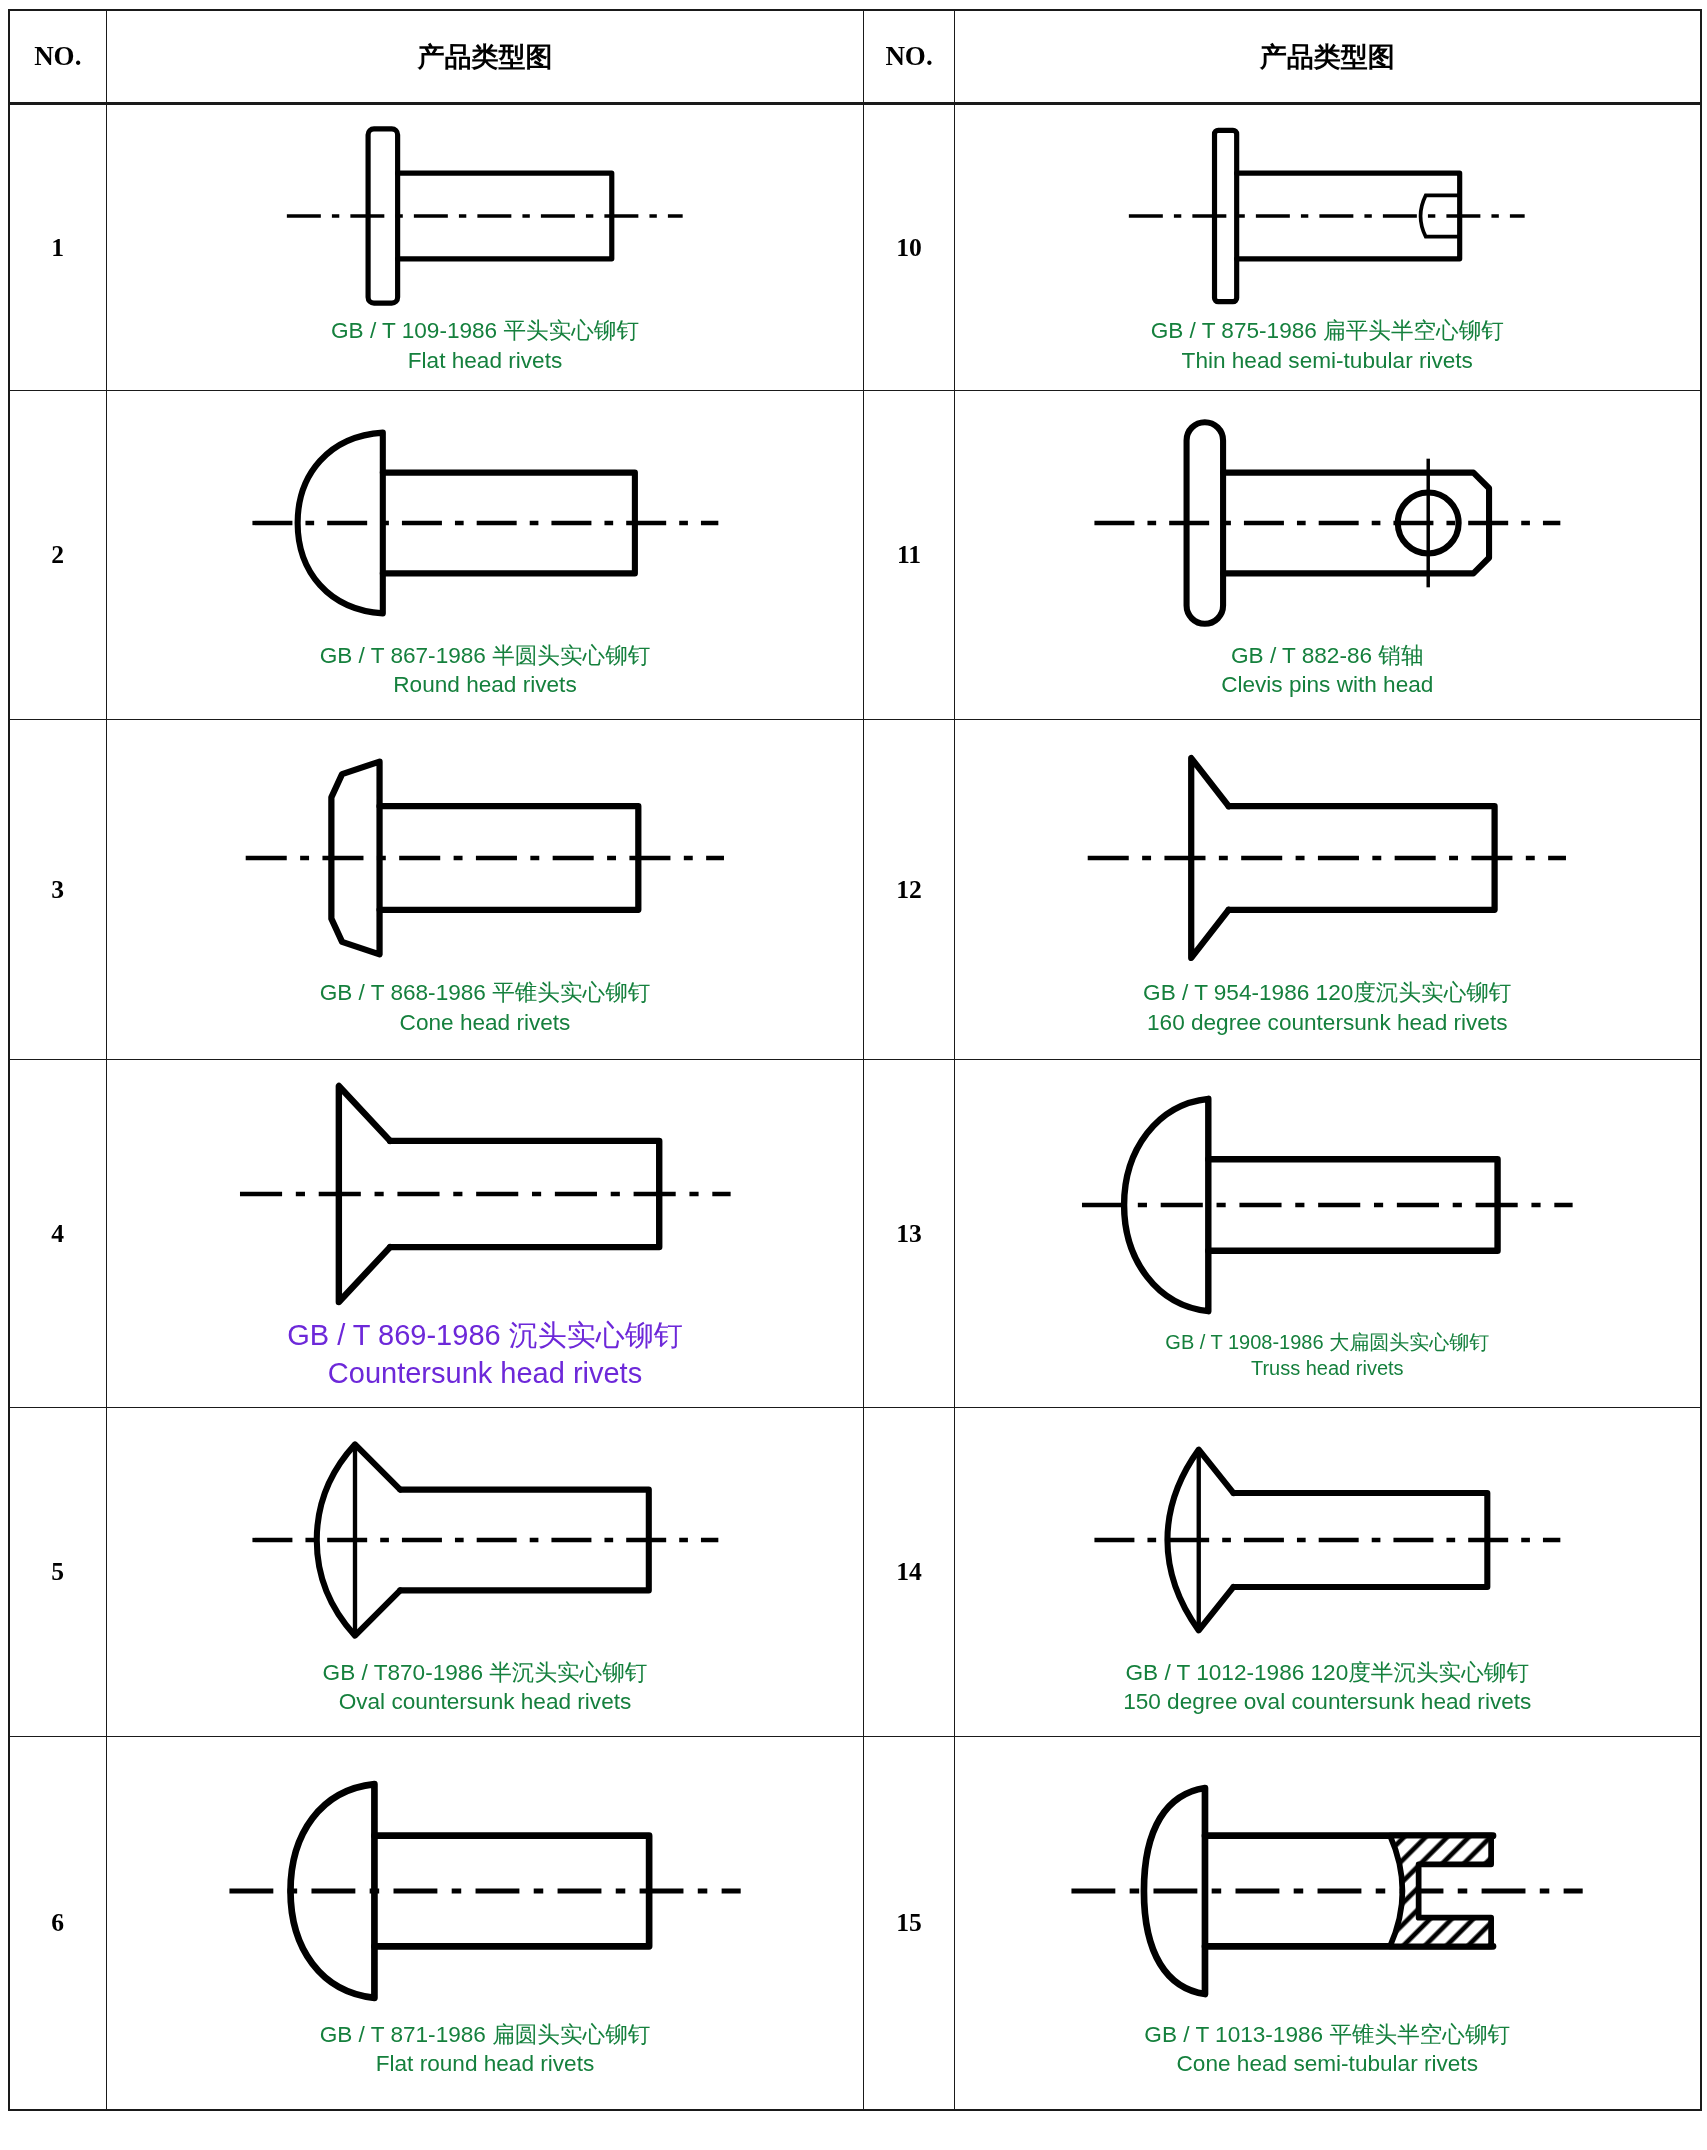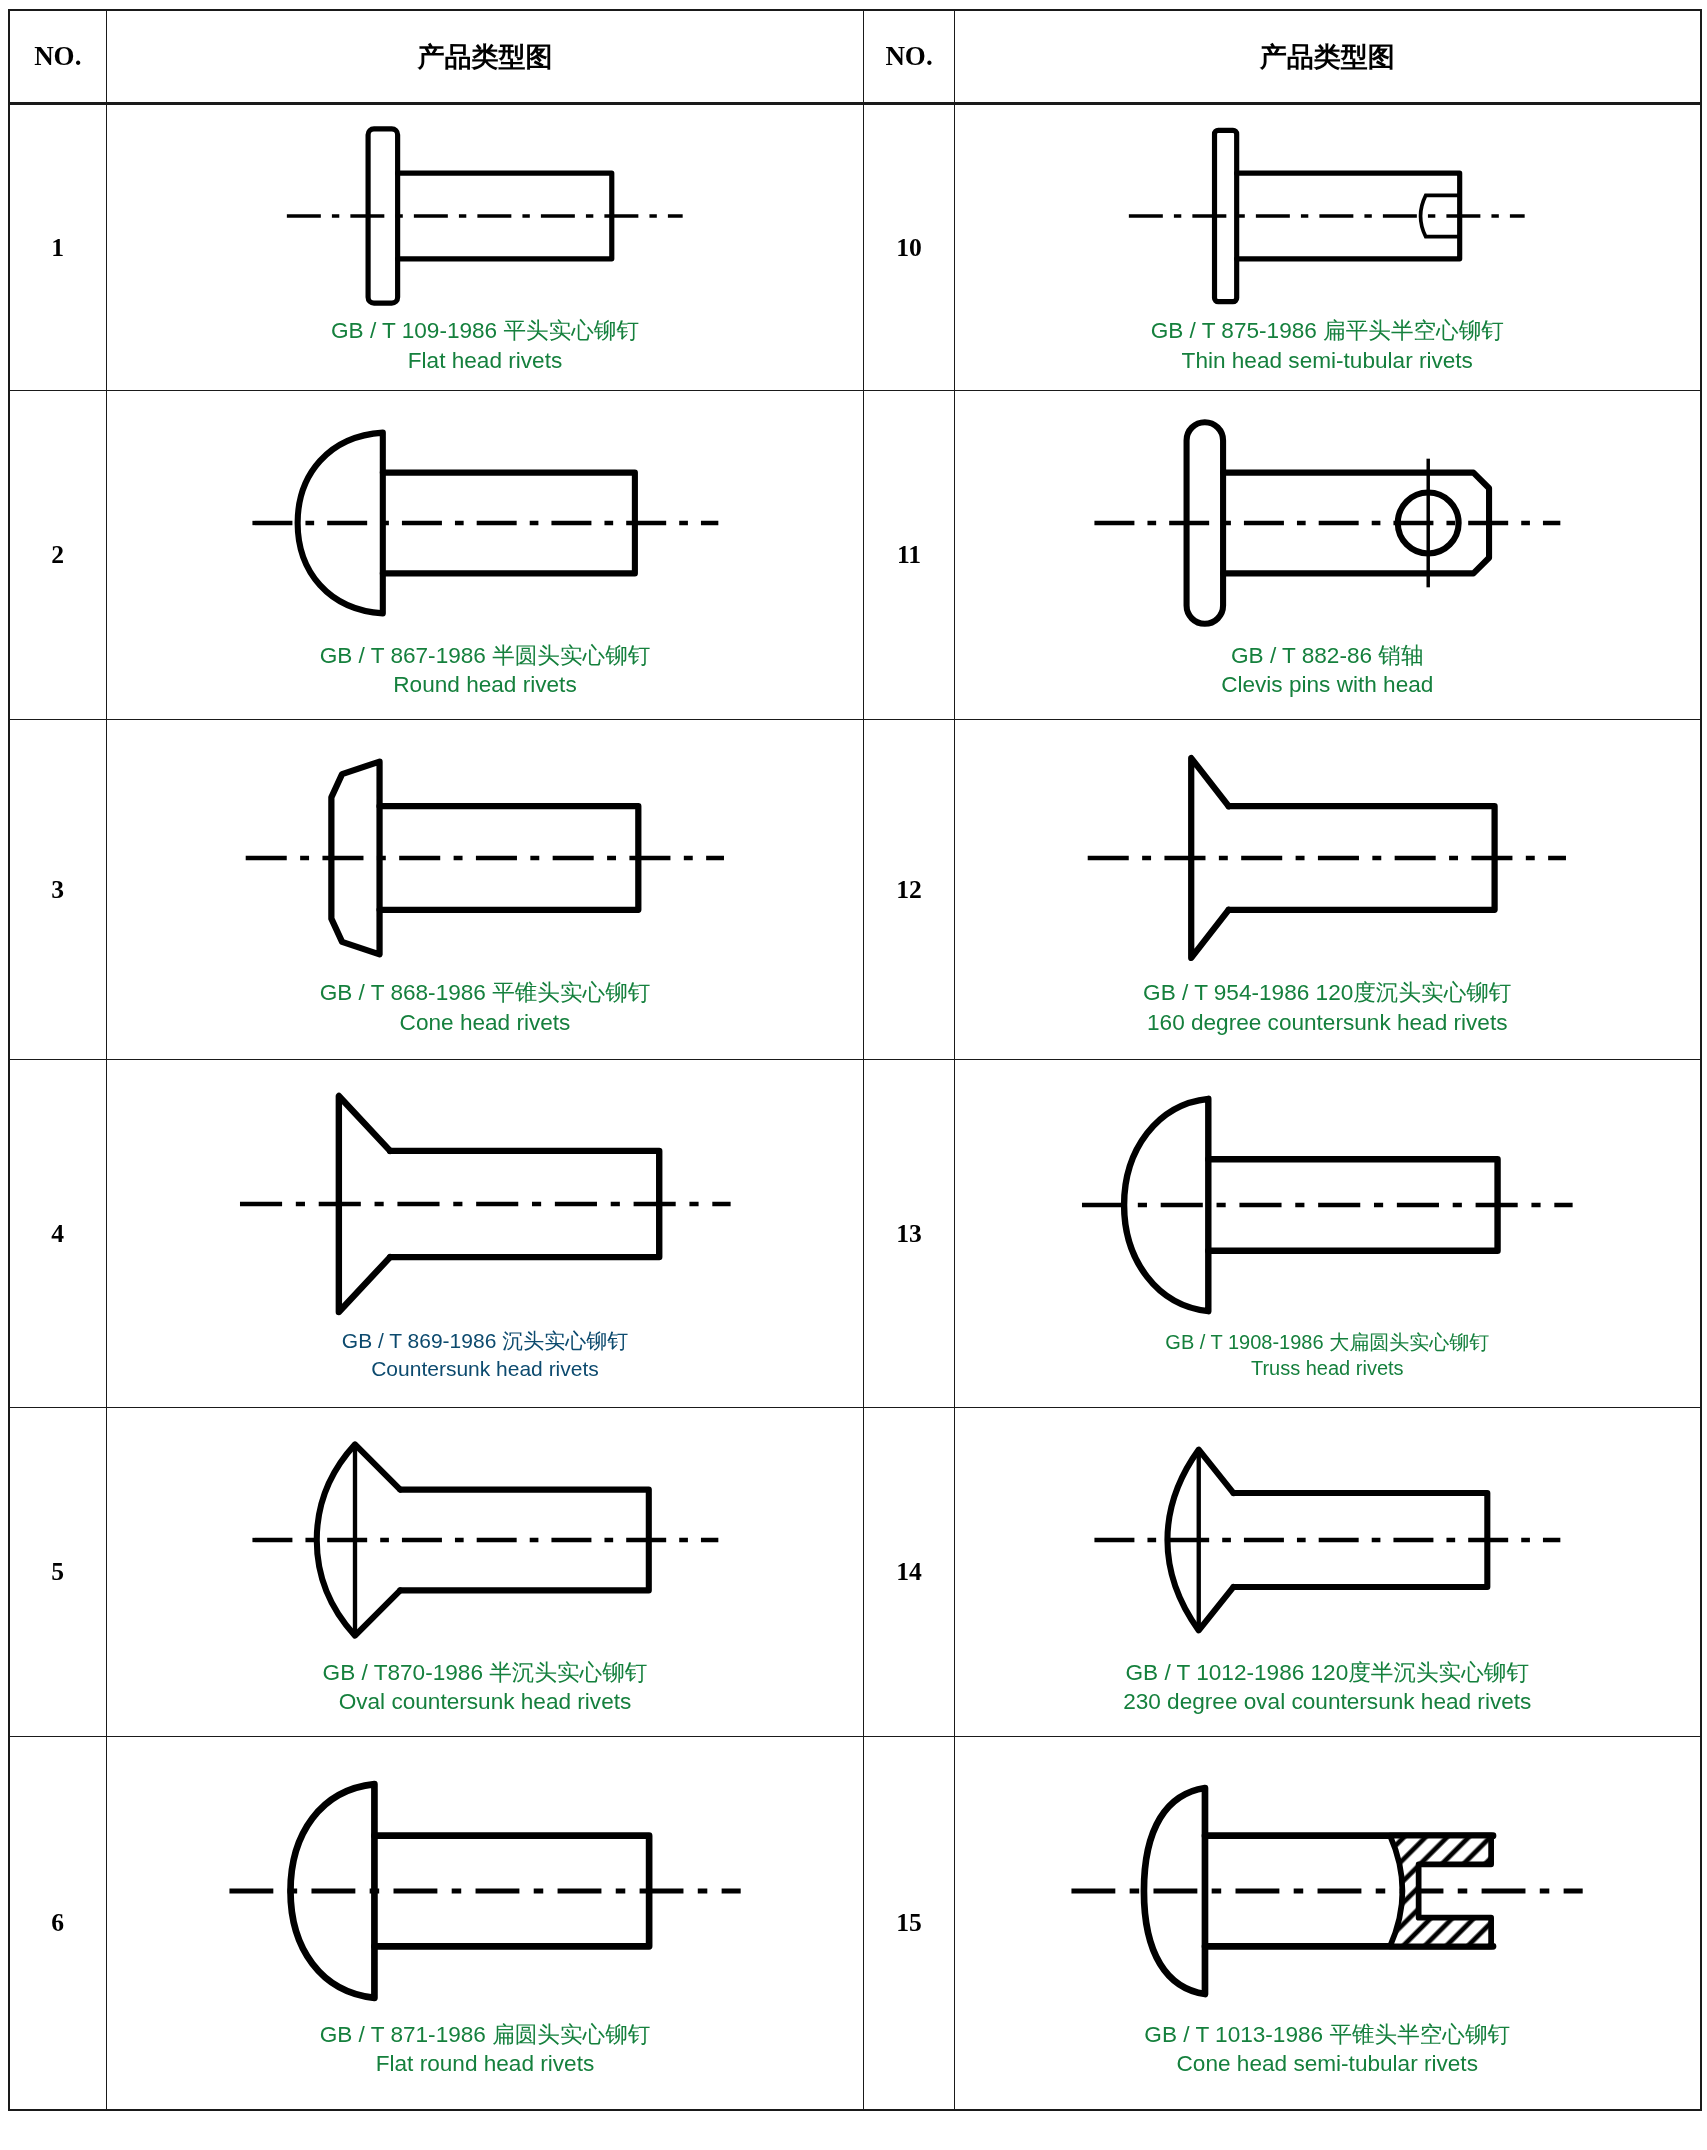--- a/index.html
+++ b/index.html
@@ -14,21 +14,21 @@
   tr.hdr th{height:75px;font-family:"Liberation Serif","DejaVu Serif",serif;font-weight:bold;
             font-size:27px;text-align:center;border-bottom:3px solid #1a1a1a;}
   col.c-no1{width:98px;} col.c-d1{width:757px;} col.c-no2{width:91px;} col.c-d2{width:746px;}
   td.no-cell{text-align:center;font-family:"Liberation Serif","DejaVu Serif",serif;
              font-weight:bold;font-size:25.6px;}
   td.diagram-cell{text-align:center;}
   .drawing{display:block;text-align:center;}
   .drawing svg{display:inline-block;}
   .caption{margin-top:1.5px;}
   .cap-cn,.cap-en{font-size:22.6px;line-height:1.30;color:#15803d;text-align:center;}
-  .cap-large .cap-cn,.cap-large .cap-en{font-size:21px;color:#0c4a6e;}
+  .cap-large .cap-cn,.cap-large .cap-en{font-size:29px;color:#6d28d9;}
   .cap-small .cap-cn,.cap-small .cap-en{font-size:20px;}
   tr.r1{height:287px;} tr.r2{height:329px;} tr.r3{height:340px;}
   tr.r4{height:348px;} tr.r5{height:329px;} tr.r6{height:373px;}
   tr.r1 svg{height:192px;} tr.r2 svg{height:226px;} tr.r3 svg{height:232px;}
   tr.r4 svg{height:238px;} tr.r5 svg{height:226px;} tr.r6 svg{height:248px;}
   svg .part{fill:none;stroke:#000;stroke-width:7;stroke-linecap:round;stroke-linejoin:round;}
   svg .part-thin{fill:none;stroke:#000;stroke-width:5;stroke-linecap:round;}
   svg .cl{fill:none;stroke:#000;stroke-width:5;stroke-dasharray:46 15 10 15;}
   svg .clv{fill:none;stroke:#000;stroke-width:4;}
 </style>
@@ -200,21 +200,21 @@
         <span class="drawing">
           <svg viewBox="0 0 560 260">
             <path class="cl" d="M12,130 H548"></path>
             <path class="part" d="M172,76 L132,26 Q96,76 96,130 Q96,184 132,234 L172,184"></path>
             <path class="part-thin" d="M132,26 V234"></path>
             <path class="part" d="M172,76 H464 V184 H172"></path>
           </svg>
         </span>
         <div class="caption">
           <div class="cap-cn">GB / T 1012-1986 120度半沉头实心铆钉</div>
-          <div class="cap-en">230 degree oval countersunk head rivets</div>
+          <div class="cap-en">150 degree oval countersunk head rivets</div>
         </div>
       </td>
     </tr>
 
     <tr class="r6">
       <td class="no-cell">6</td>
       <td class="diagram-cell">
         <span class="drawing">
           <svg viewBox="0 0 560 260">
             <path class="cl" d="M12,130 H548"></path>

